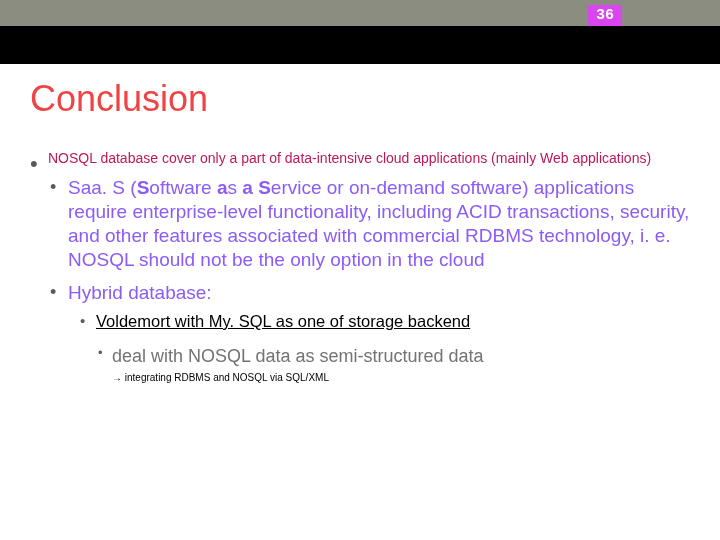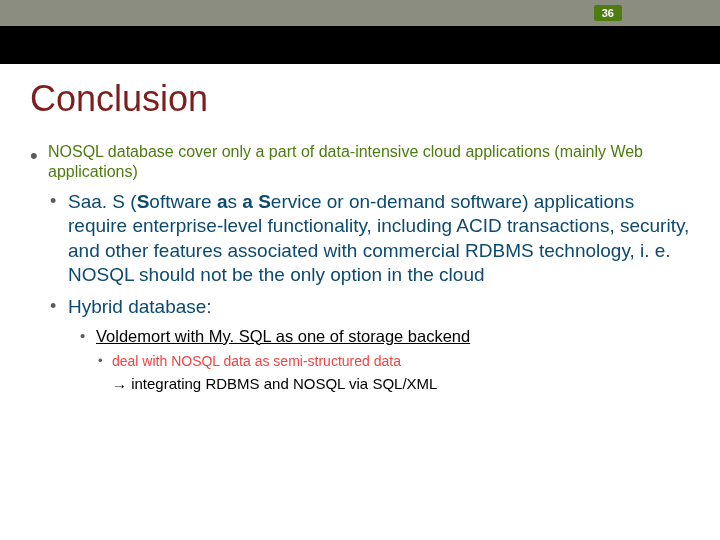--- a/index.html
+++ b/index.html
@@ -18,67 +18,68 @@
     .top-band {
       width: 100%;
       height: 26px;
       background: #8a8d80;
       position: relative;
     }
     .page-number {
       position: absolute;
       right: 98px;
       top: 5px;
-      background: #4d7c0f;
+      background: #d946ef;
       color: #fff;
-      font-size: 11px;
+      font-size: 15px;
       font-weight: bold;
       padding: 2px 8px;
       border-radius: 2px;
+      font-family: Liberation Mono, monospace;
     }
     .black-band {
       width: 100%;
       height: 38px;
       background: #000;
     }
     .content {
       padding: 14px 30px 0 30px;
     }
     .title {
-      color: #7f1d1d;
+      color: #ef4444;
       font-size: 36px;
       font-weight: normal;
-      margin-bottom: 22px;
+      margin-bottom: 30px;
       letter-spacing: 0px;
     }
     ul {
       list-style: none;
     }
     .bullet-l1 {
       position: relative;
       padding-left: 18px;
-      font-size: 16px;
-      color: #4d7c0f;
+      font-size: 14px;
+      color: #be185d;
       line-height: 1.25;
       margin-bottom: 4px;
     }
     .bullet-l1::before {
       content: "•";
       position: absolute;
       left: 0;
       top: 0;
       color: #5a5a5a;
       font-size: 22px;
     }
     .bullet-l2 {
       position: relative;
       padding-left: 20px;
       margin-left: 18px;
       font-size: 19px;
-      color: #0c4a6e;
+      color: #8b5cf6;
       line-height: 1.28;
       margin-top: 8px;
       margin-bottom: 2px;
     }
     .bullet-l2::before {
       content: "•";
       position: absolute;
       left: 2px;
       top: 0;
       color: #5a5a5a;
@@ -99,42 +100,42 @@
       position: absolute;
       left: 2px;
       top: 0;
       color: #5a5a5a;
       font-size: 15px;
     }
     .bullet-l4 {
       position: relative;
       padding-left: 16px;
       margin-left: 66px;
-      font-size: 14px;
-      color: #ef4444;
+      font-size: 18px;
+      color: #737373;
       line-height: 1.35;
-      margin-top: 5px;
+      margin-top: 11px;
     }
     .bullet-l4::before {
       content: "•";
       position: absolute;
       left: 2px;
       top: 0;
       color: #5a5a5a;
       font-size: 13px;
     }
     .bold {
       font-weight: bold;
     }
     .arrow {
       font-family: sans-serif;
     }
     .indent-line {
       margin-left: 82px;
-      font-size: 15px;
+      font-size: 10px;
       color: #000;
       line-height: 1.35;
       margin-top: 3px;
     }
   </style>
 </head>
 <body>
 
 <div class="top-band">
   <div class="page-number">36</div>

